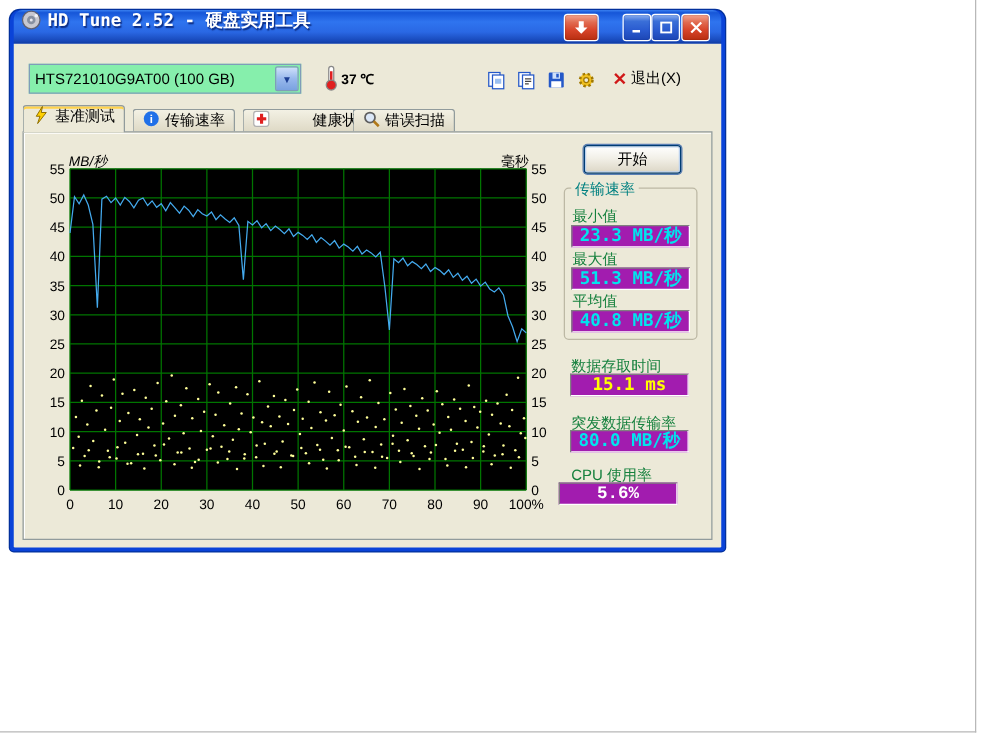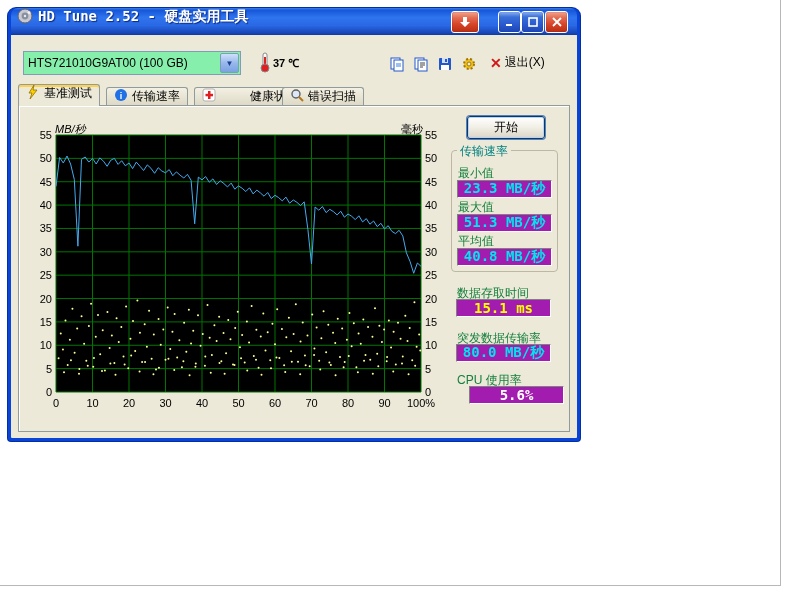--- a/index.html
+++ b/index.html
@@ -465,17 +465,17 @@
         <div class="value-box" style="left: 5px; top: 97px; color: rgb(0, 229, 238);">40.8 MB/秒</div>
       </div>
 
       <div class="stat-label" style="left:438px;top:179px;">数据存取时间</div>
       <div class="value-box" style="left: 437px; top: 193px; color: rgb(255, 255, 0);">15.1 ms</div>
 
       <div class="stat-label" style="left:438px;top:224px;">突发数据传输率</div>
       <div class="value-box" style="left: 437px; top: 238px; color: rgb(0, 229, 238);">80.0 MB/秒</div>
 
       <div class="stat-label" style="left:438px;top:266px;">CPU 使用率</div>
-      <div class="value-box" style="left: 450px; top: 280px; color: rgb(255, 255, 255);">5.6%</div>
+      <div class="value-box" style="left: 428px; top: 280px; color: rgb(255, 255, 255); font-family: Liberation Mono, monospace;">5.6%</div>
 
     </div>
   </div>
 </div>
 
 </body></html>

